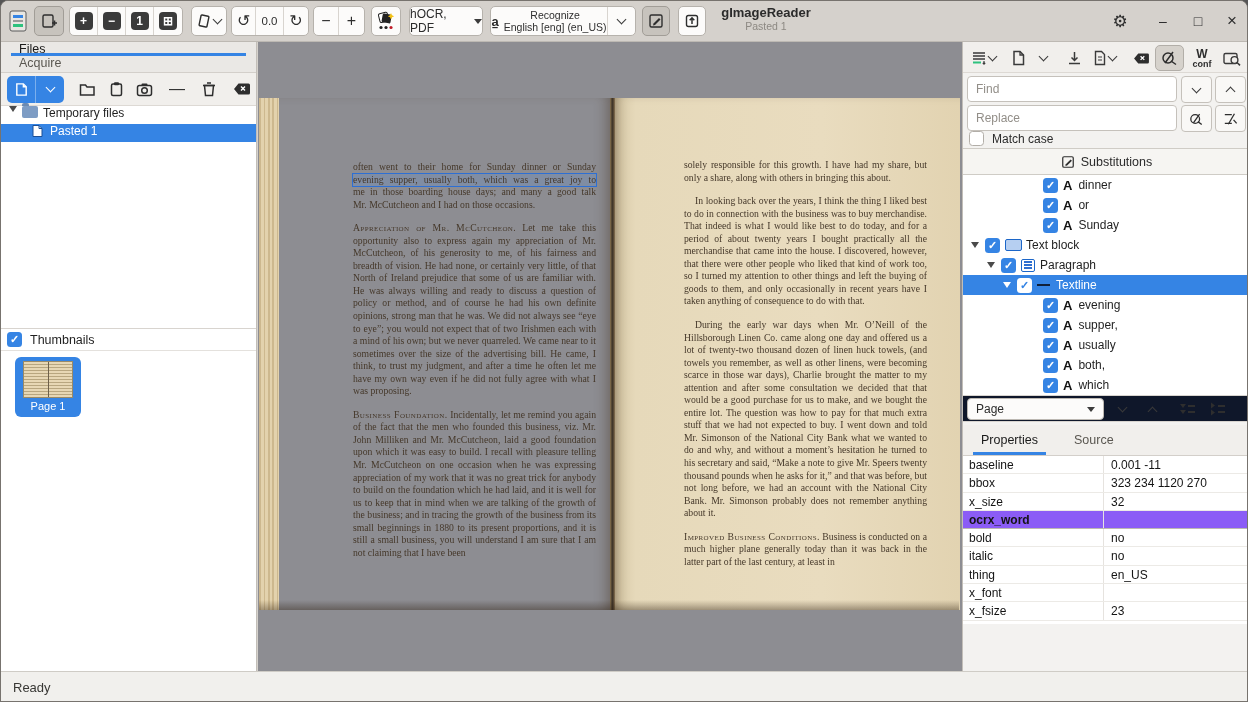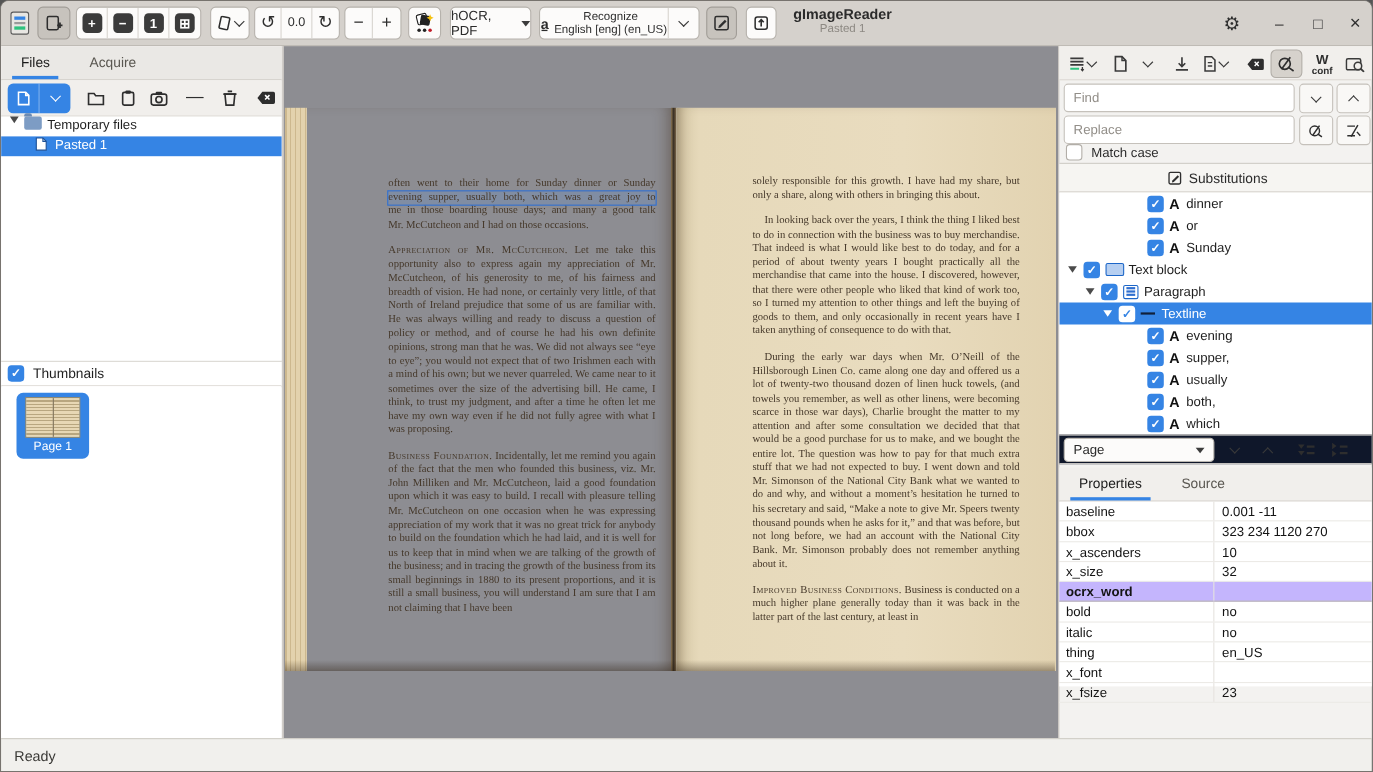--- a/index.html
+++ b/index.html
@@ -23,21 +23,21 @@
   .title-block .t2 { font-size:10.5px; color:#8d8983; }
   .winctl { position:absolute; top:5px; width:28px; height:30px; display:flex; align-items:center; justify-content:center; font-size:14px; color:#2e2e2e; }
   .two-line { display:flex; flex-direction:column; line-height:1.15; align-items:center; font-size:10.5px; color:#2e2e2e; }
 
   
   .left-panel { position:absolute; top:41px; left:0; width:256px; height:629px; background:#fff; border-right:1px solid #c2beb8; }
   .right-panel { position:absolute; top:41px; left:961px; width:287px; height:629px; background:#f3f2f0; border-left:1px solid #c2beb8; }
   .canvas { position:absolute; top:41px; left:257px; width:704px; height:629px; background:#8d8d92; overflow:hidden; }
 
   
-  .ltabs { position:absolute; top:0; left:0; width:100%; height:31px; background:#eae8e5; border-bottom:1px solid #d3cfca; display:flex; }
+  .ltabs { position:absolute; top:0; left:0; width:100%; height:31px; background:#eae8e5; border-bottom:1px solid #d3cfca; display:flex;flex-direction:column; }
   .ltab { padding:0 18px; display:flex; align-items:center; font-size:12.5px; color:#5a5751; position:relative; }
   .ltab.active { color:#1a1a1a; }
   .ltab.active::after { content:""; position:absolute; bottom:0; left:10px; right:10px; height:3px; background:#3584e4; }
   .ltoolbar { position:absolute; top:31px; left:0; width:100%; height:33px; background:#f1efec; border-bottom:1px solid #ddd9d4; display:flex; align-items:center; }
   .bluebtn { display:flex; height:27px; margin-left:6px; background:#3584e4; border-radius:5px; overflow:hidden; }
   .bluebtn > div { display:flex; align-items:center; justify-content:center; }
   .bb-main { width:31px; border-right:1px solid rgba(255,255,255,0.35); }
   .bb-arrow { width:29px; }
   .lico { width:30px; height:26px; display:flex; align-items:center; justify-content:center; }
   .ftree { position:absolute; top:64px; left:0; width:100%; height:222px; background:#fff; }
@@ -83,21 +83,21 @@
   .pagerow { position:absolute; top:353px; left:0; width:100%; height:27px; background:#0f172a; border-top:1px solid #d8d4cf; border-bottom:1px solid #d8d4cf; }
   .pagecombo { position:absolute; left:4px; top:2px; width:137px; height:22px; background:#fcfbfa; border:1px solid #bcb8b2; border-radius:4px; display:flex; align-items:center; justify-content:space-between; padding:0 8px; font-size:12px; color:#2b2b2b; }
   .combo-arrow { width:0; height:0; border-left:4px solid transparent; border-right:4px solid transparent; border-top:5px solid #3c3c3c; }
   .pbtn { position:absolute; top:2px; width:26px; height:22px; display:flex; align-items:center; justify-content:center; }
   .rtabs { position:absolute; top:383px; left:0; width:100%; height:31px; background:#f1efec; border-bottom:1px solid #d3cfca; display:flex; }
   .proptable { position:absolute; top:414px; left:0; width:100%; height:168px; background:#fff; font-size:12px; }
   .prow { height:18.3px; display:flex; border-bottom:1px solid #eceae6; position:relative; }
   .prow::before { content:""; position:absolute; left:140px; top:0; bottom:0; width:1px; background:#e6e3df; }
   .pkey { width:140px; padding:2px 0 0 6px; color:#141414; }
   .pval { padding:2px 0 0 8px; color:#141414; }
-  .prow.section { background:#c4b5fd; border-bottom:1px solid #bcb8b2; }
+  .prow.section { background:#8b5cf6; border-bottom:1px solid #bcb8b2; }
   .prow.section .pkey { font-weight:bold; }
 
   
   .book { position:absolute; top:56px; left:1px; width:700px; height:512px; }
   .page { position:absolute; top:0; height:100%; }
   .page.left { left:0; width:351px; background:linear-gradient(90deg, #d9c7a0 0%, #e7d7b4 8%, #ead databases 0), linear-gradient(90deg,#d9c7a0, #e8d8b6 9%, #ead9b8 70%, #dcc9a4 98%); box-shadow:inset -10px 0 14px -8px rgba(60,40,20,0.45); }
   .page.left::before { content:""; position:absolute; left:0; top:0; bottom:0; width:20px; background:repeating-linear-gradient(90deg, #cdb88e 0 1.5px, #e3d2ad 1.5px 4.5px); }
   .page.right { left:356px; width:345px; background:linear-gradient(90deg, #d6c8a6 0%, #e6d9ba 6%, #e9dcbf 60%, #e2d3b1 100%); box-shadow:inset 8px 0 12px -7px rgba(60,40,20,0.5); }
   .spine { position:absolute; left:351px; top:0; width:5px; height:100%; background:linear-gradient(90deg,#8a7452,#3c3226 45%,#564735 70%,#8a7452); }
   .book::after { content:""; position:absolute; left:0; right:0; bottom:-0px; height:10px; background:linear-gradient(rgba(0,0,0,0), rgba(40,25,10,0.35)); }
@@ -549,24 +549,20 @@
     <div class="proptable" id="prop-table">
         <div class="prow">
           <div class="pkey">baseline</div>
           <div class="pval">0.001 -11</div>
         </div>
         <div class="prow">
           <div class="pkey">bbox</div>
           <div class="pval">323 234 1120 270</div>
         </div>
         <div class="prow">
-          <div class="pkey">x_ascenders</div>
-          <div class="pval">10</div>
-        </div>
-        <div class="prow">
           <div class="pkey">x_size</div>
           <div class="pval">32</div>
         </div>
         <div class="prow section">
           <div class="pkey">ocrx_word</div>
           <div class="pval"></div>
         </div>
         <div class="prow">
           <div class="pkey">bold</div>
           <div class="pval">no</div>

